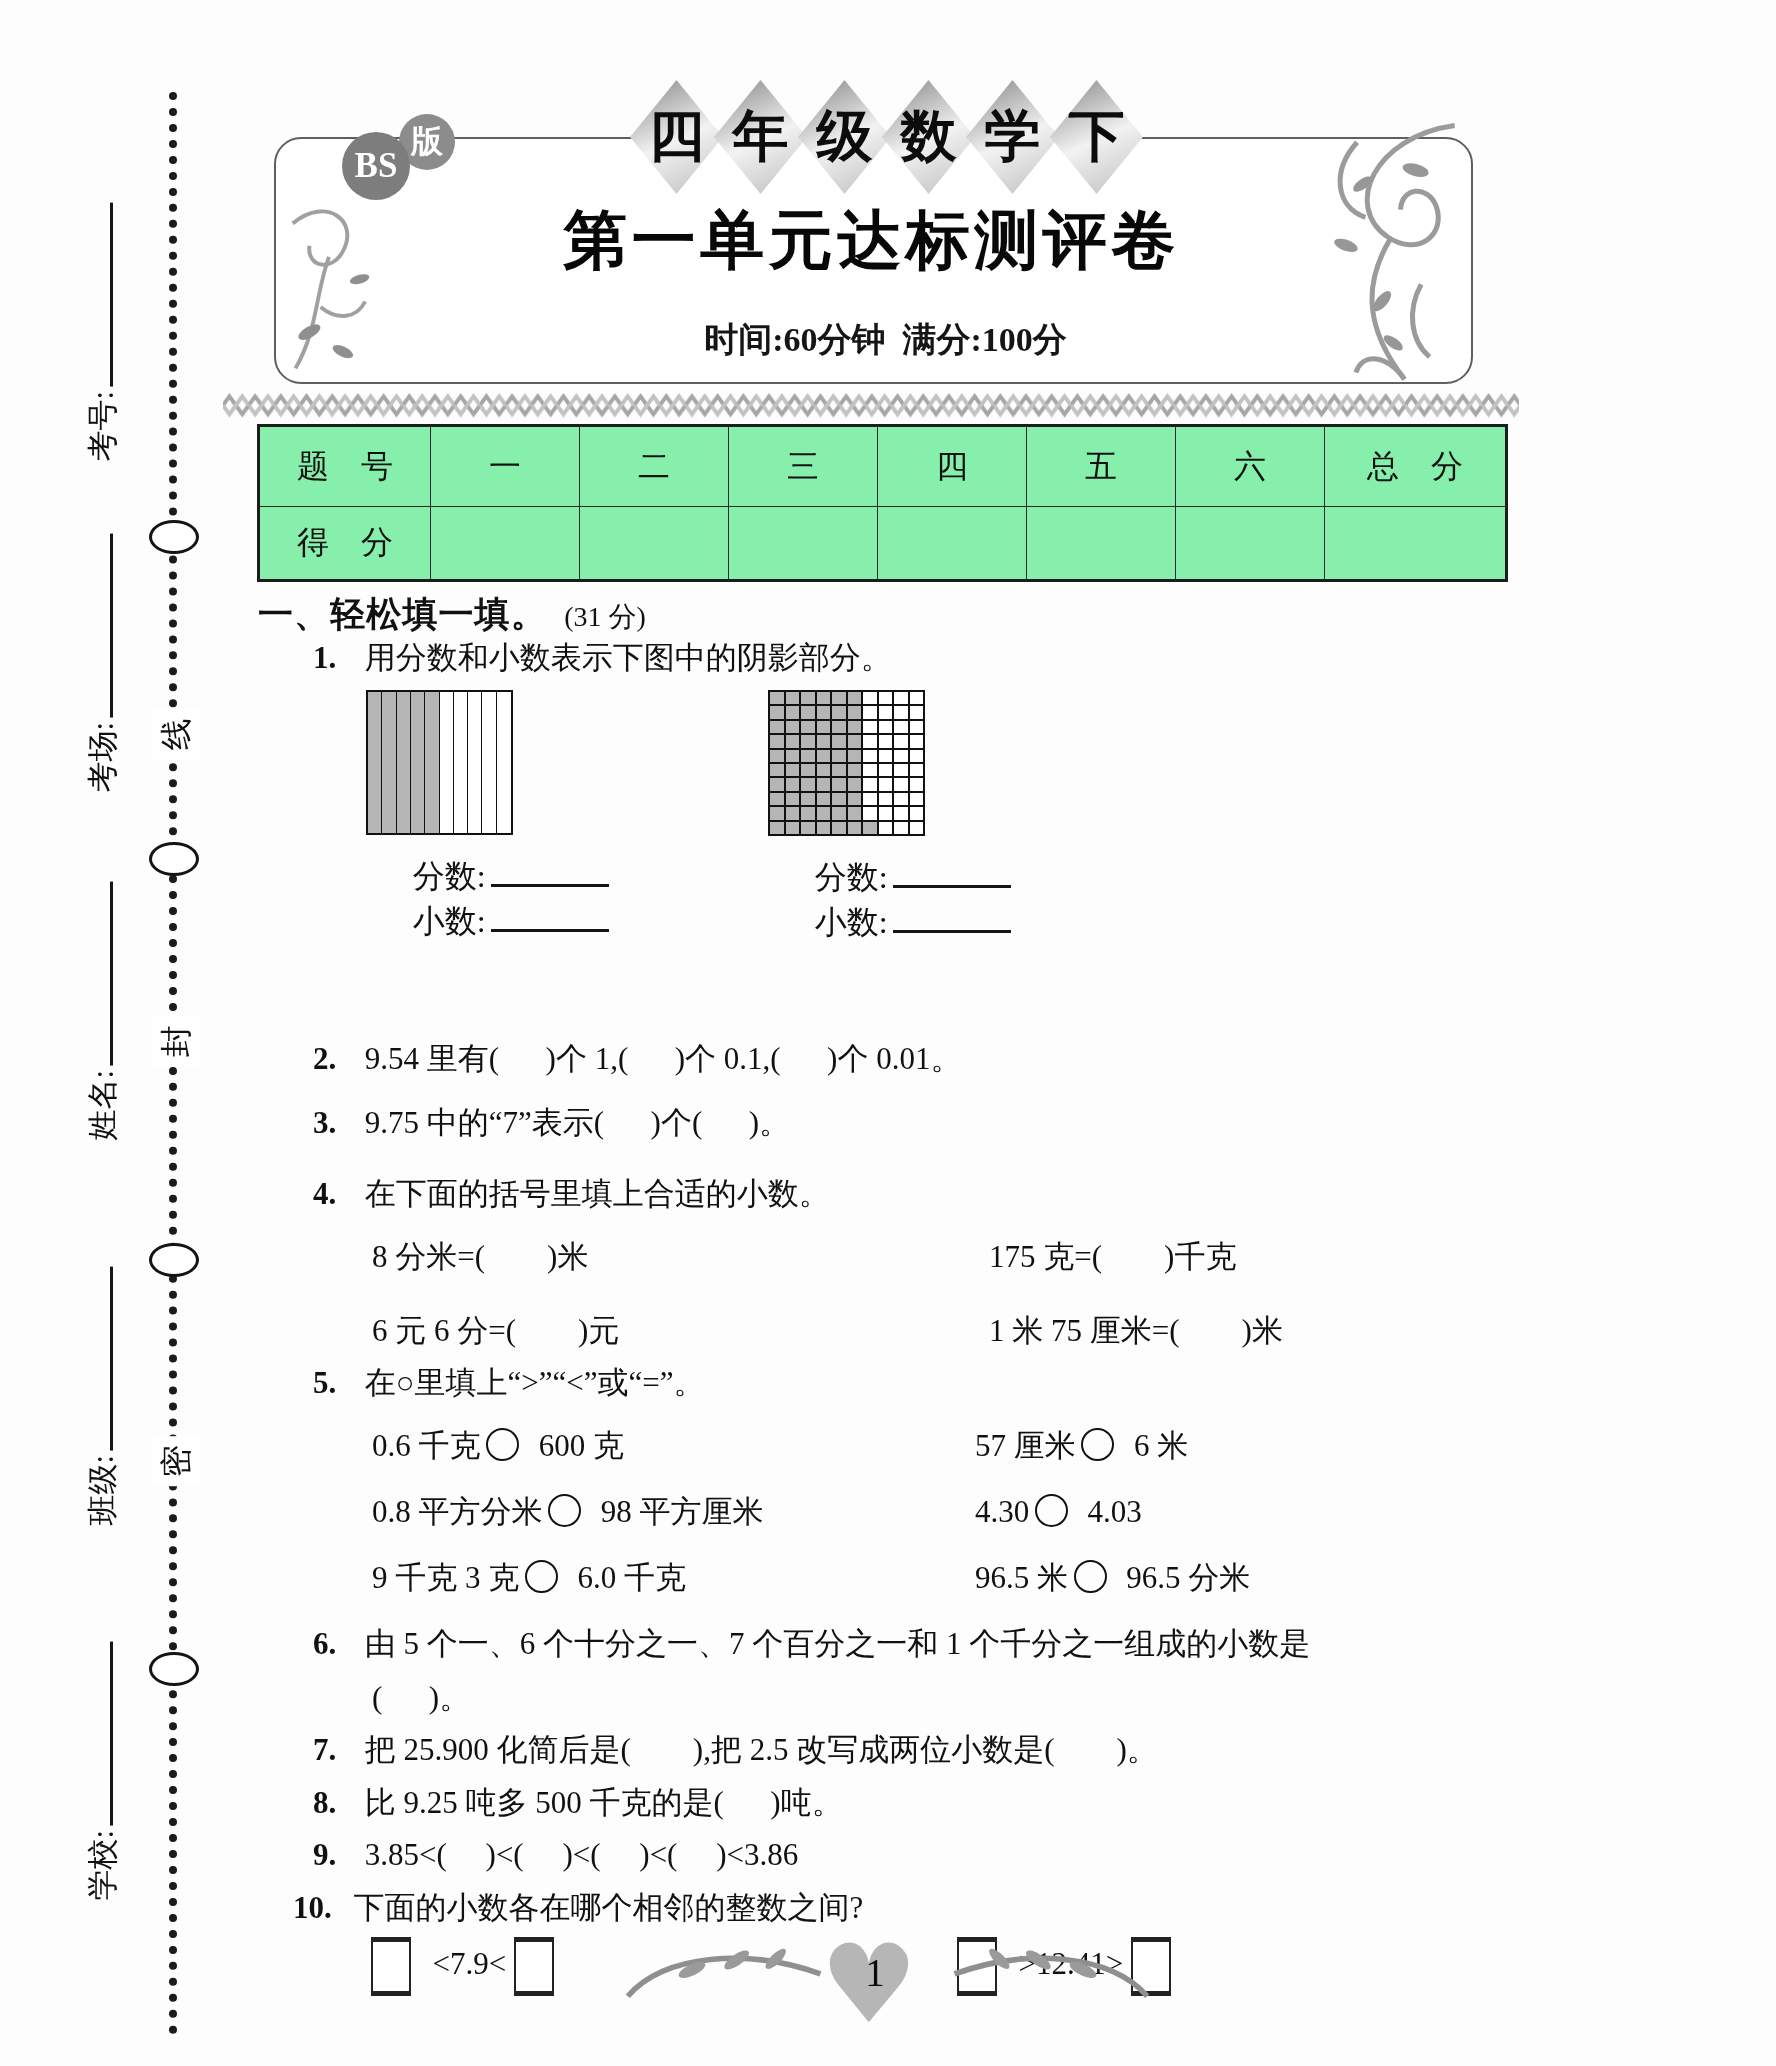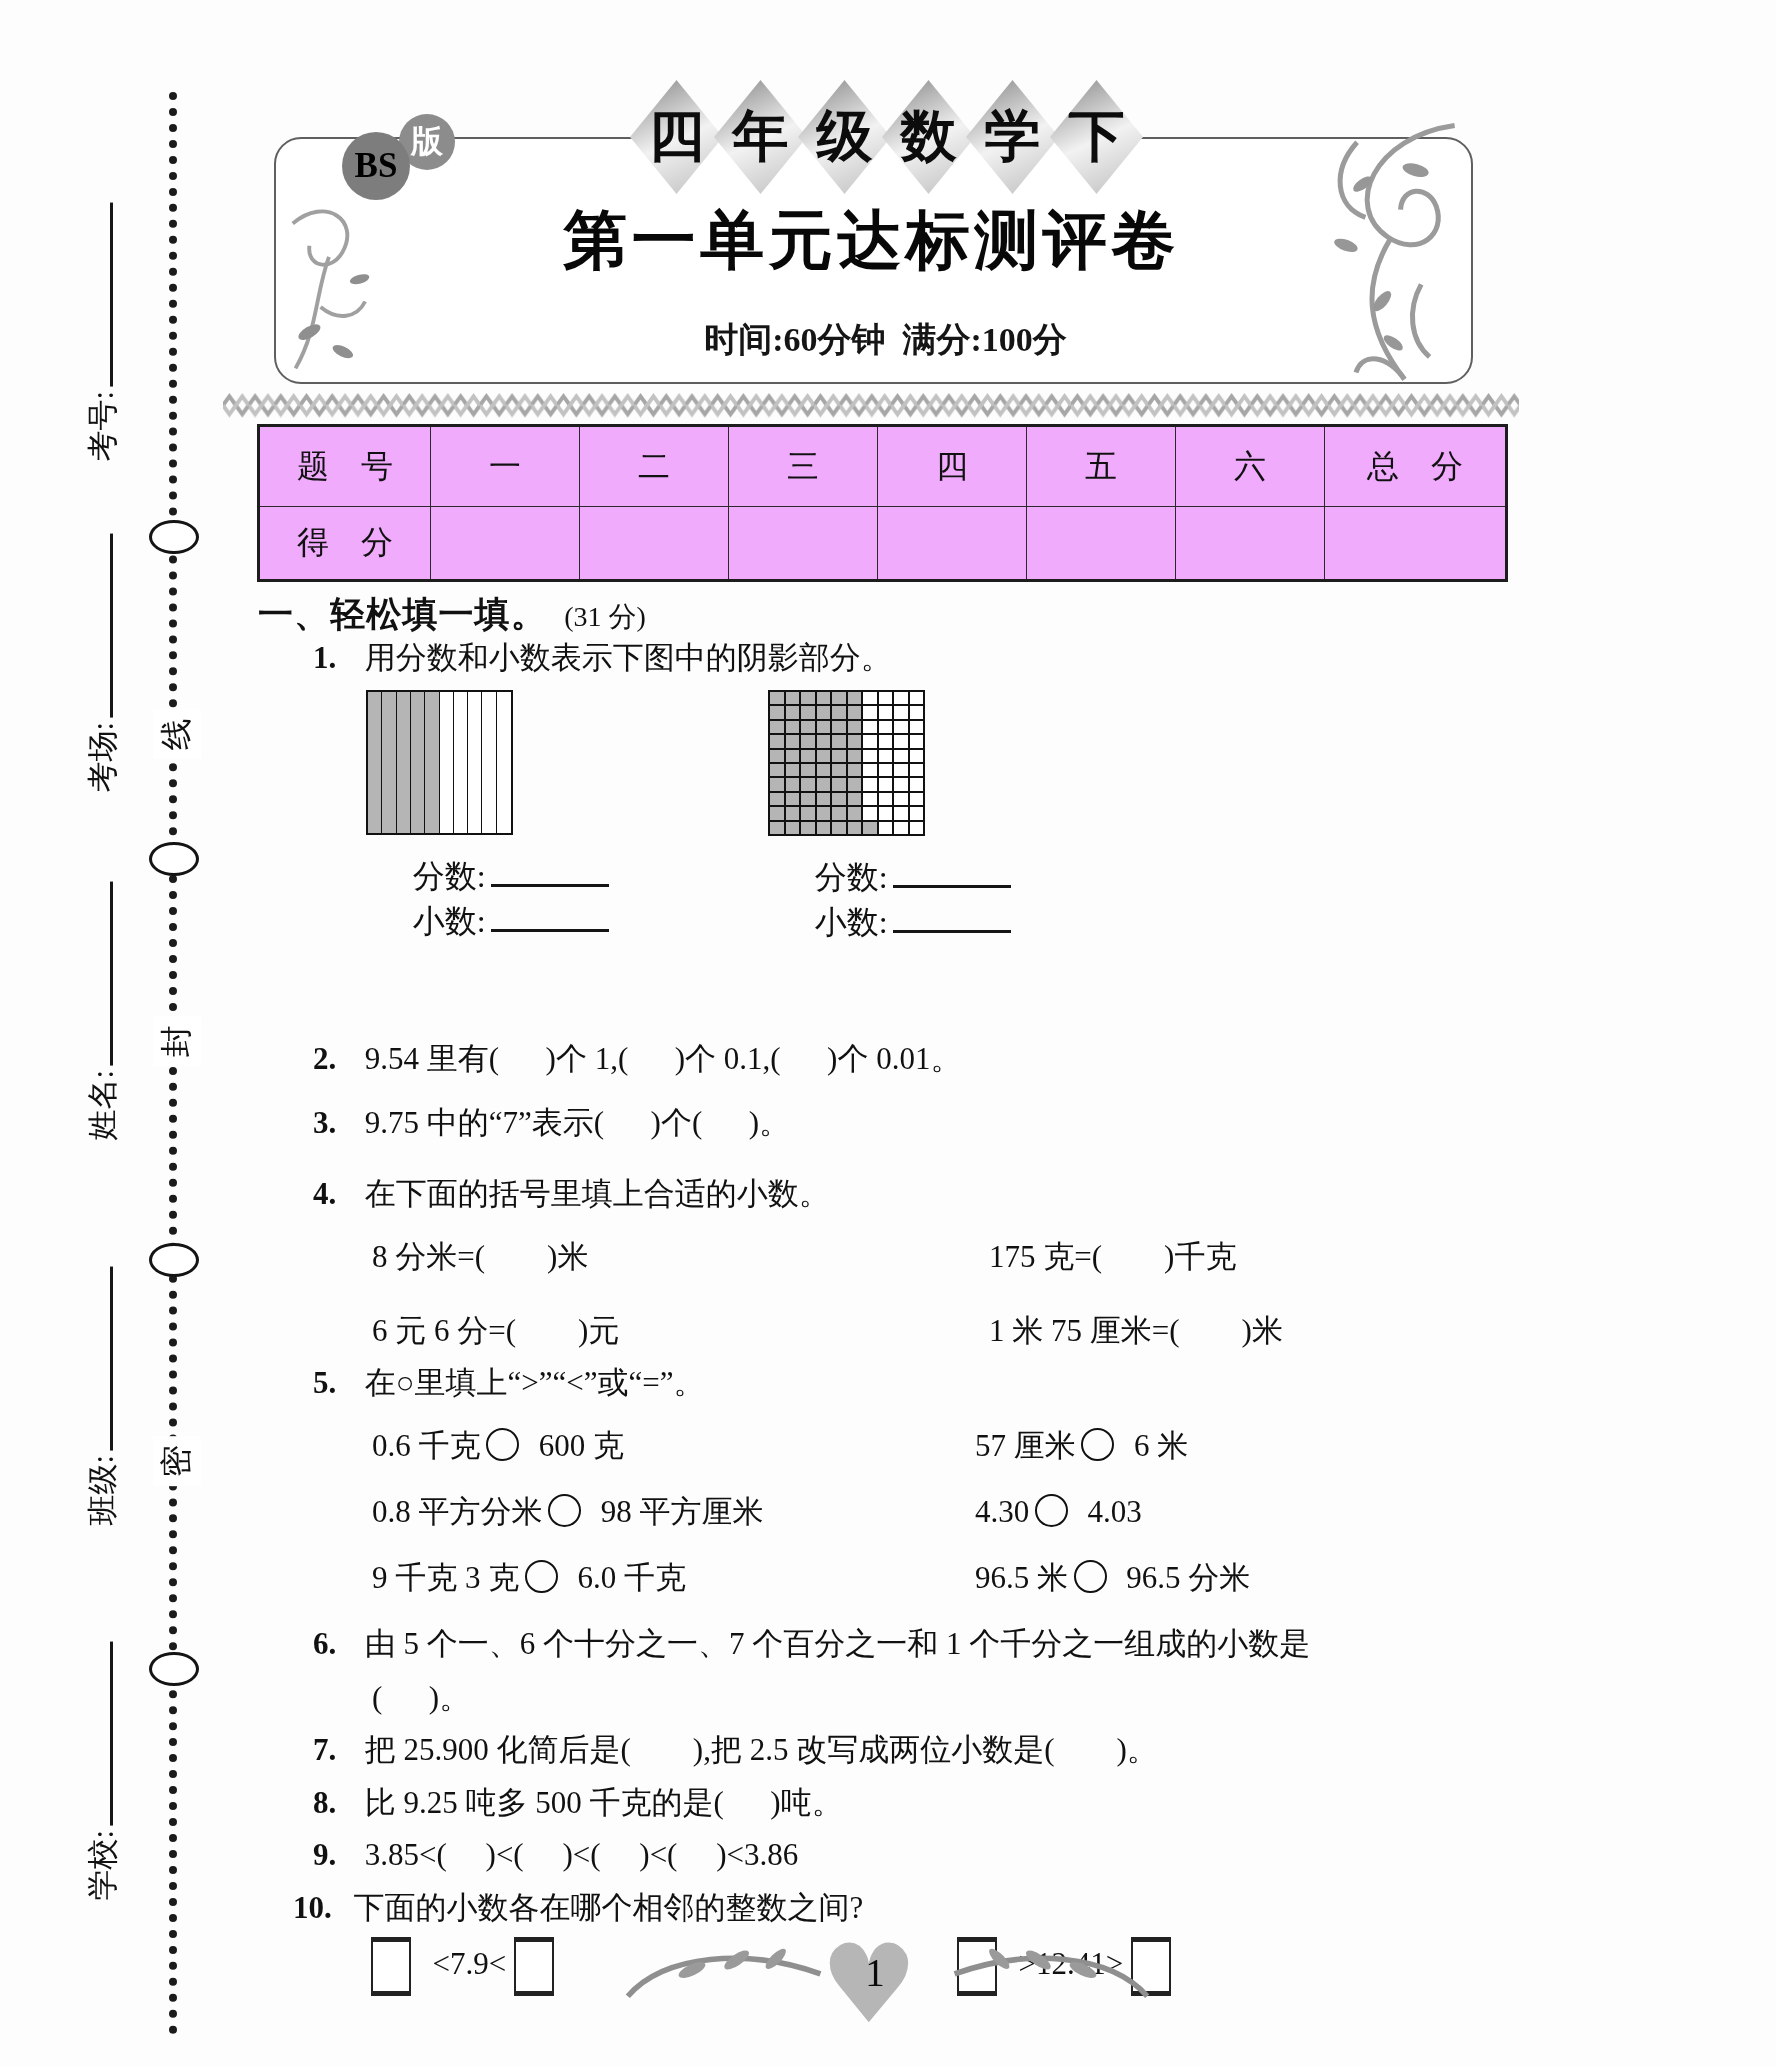--- a/index.html
+++ b/index.html
@@ -36,41 +36,41 @@
     background:linear-gradient(155deg,#8f8f8f 5%,#f2f2f2 52%,#bdbdbd 100%);
     display:flex; align-items:center; justify-content:center;
   }
   .diamond span{
     font-family:"Liberation Sans","DejaVu Sans",sans-serif; font-weight:bold; font-size:56px; color:#0c0c0c;
   }
   .badge-circle{
     position:absolute; left:342px; top:132px; width:68px; height:68px; border-radius:50%;
     background:#7d7d7d; z-index:7; display:flex; align-items:center; justify-content:center;
   }
-  .badge-circle span{color:#000000; font-size:35px; font-weight:bold;}
+  .badge-circle span{color:#ffffff; font-size:35px; font-weight:bold;}
   .badge-circle2{
     position:absolute; left:399px; top:114px; width:56px; height:56px; border-radius:50%;
     background:#8c8c8c; z-index:6; display:flex; align-items:center; justify-content:center;
   }
   .badge-circle2 span{color:#fff; font-size:32px; font-family:"Liberation Sans","DejaVu Sans",sans-serif; font-weight:bold;}
   .main-title{
     position:absolute; left:274px; top:197px; width:1195px; text-align:center;
     font-size:64px; font-weight:bold; letter-spacing:4.5px; color:#080808;
   }
   .sub-title{
     position:absolute; left:274px; top:317px; width:1195px; text-align:center;
     font-size:34px; font-weight:bold; color:#151515;
   }
   .wavy{position:absolute; left:223px; top:393px;}
   
   .score-table{
     position:absolute; left:257px; top:424px; border-collapse:collapse;
     font-size:32px; text-align:center;
   }
-  .score-table td{border:1.7px solid #2a2a2a; background:#f0abfc;}
+  .score-table td{border:1.7px solid #2a2a2a; background:#86efac;}
   .score-table tr:first-child td{height:77px;}
   .score-table tr:last-child td{height:70px;}
   .score-table{border:3.9px solid #1d1d1d;}
   .score-table td.c0{width:168px;}
   .score-table td.cm{width:146px;}
   .score-table td.c7{width:178px;}
   
   .sec-head{position:absolute; left:258px; top:591px; font-size:35px;}
   .sec-head .bold{font-family:"Liberation Sans","DejaVu Sans",sans-serif; font-weight:bold; letter-spacing:1.1px;}
   .sec-head .pts{font-size:28px; margin-left:3.4px;}

